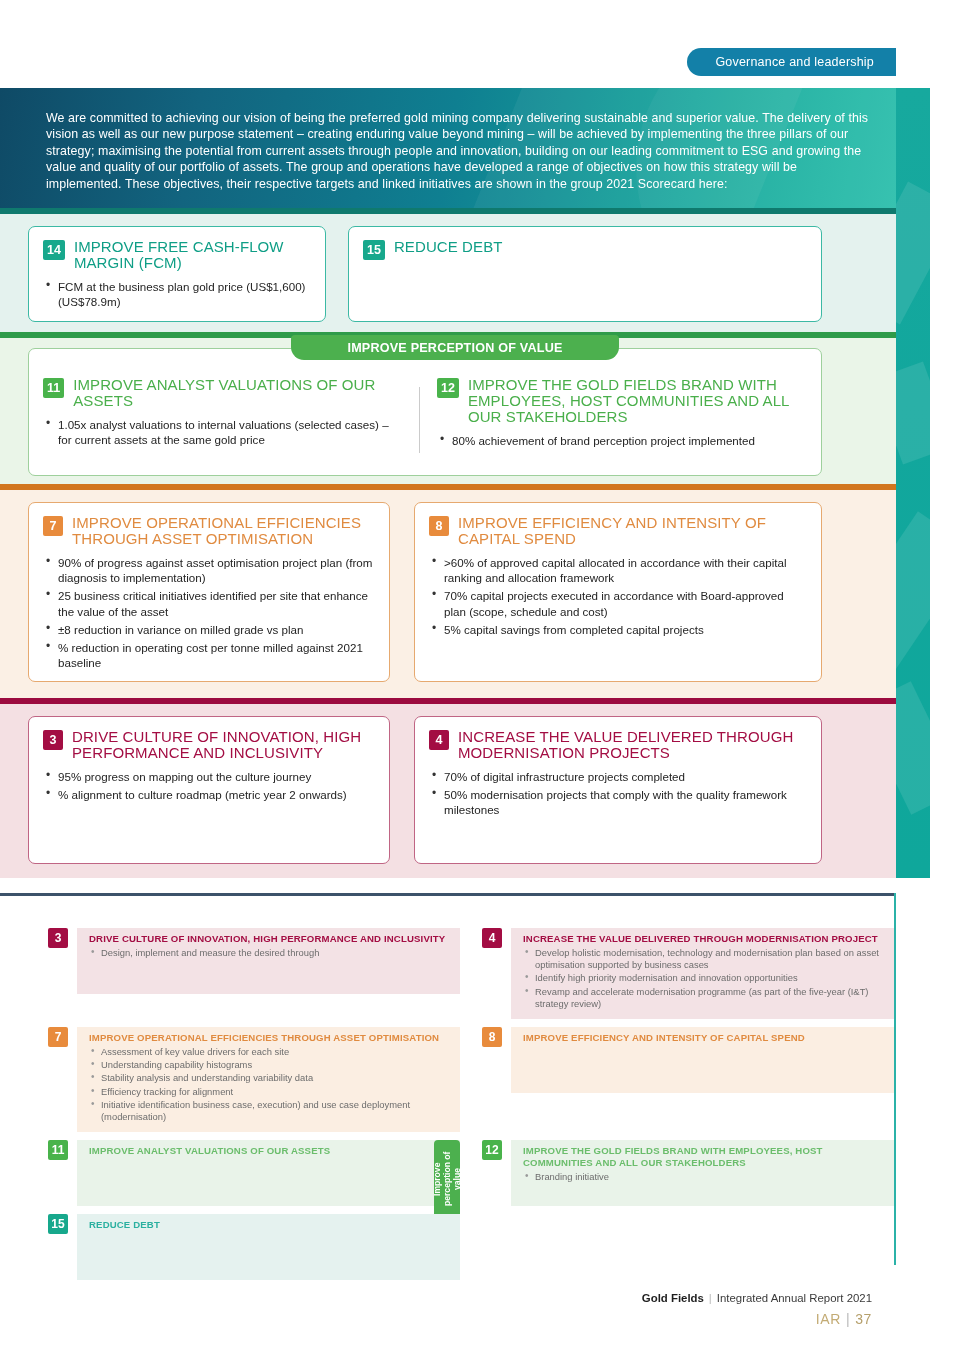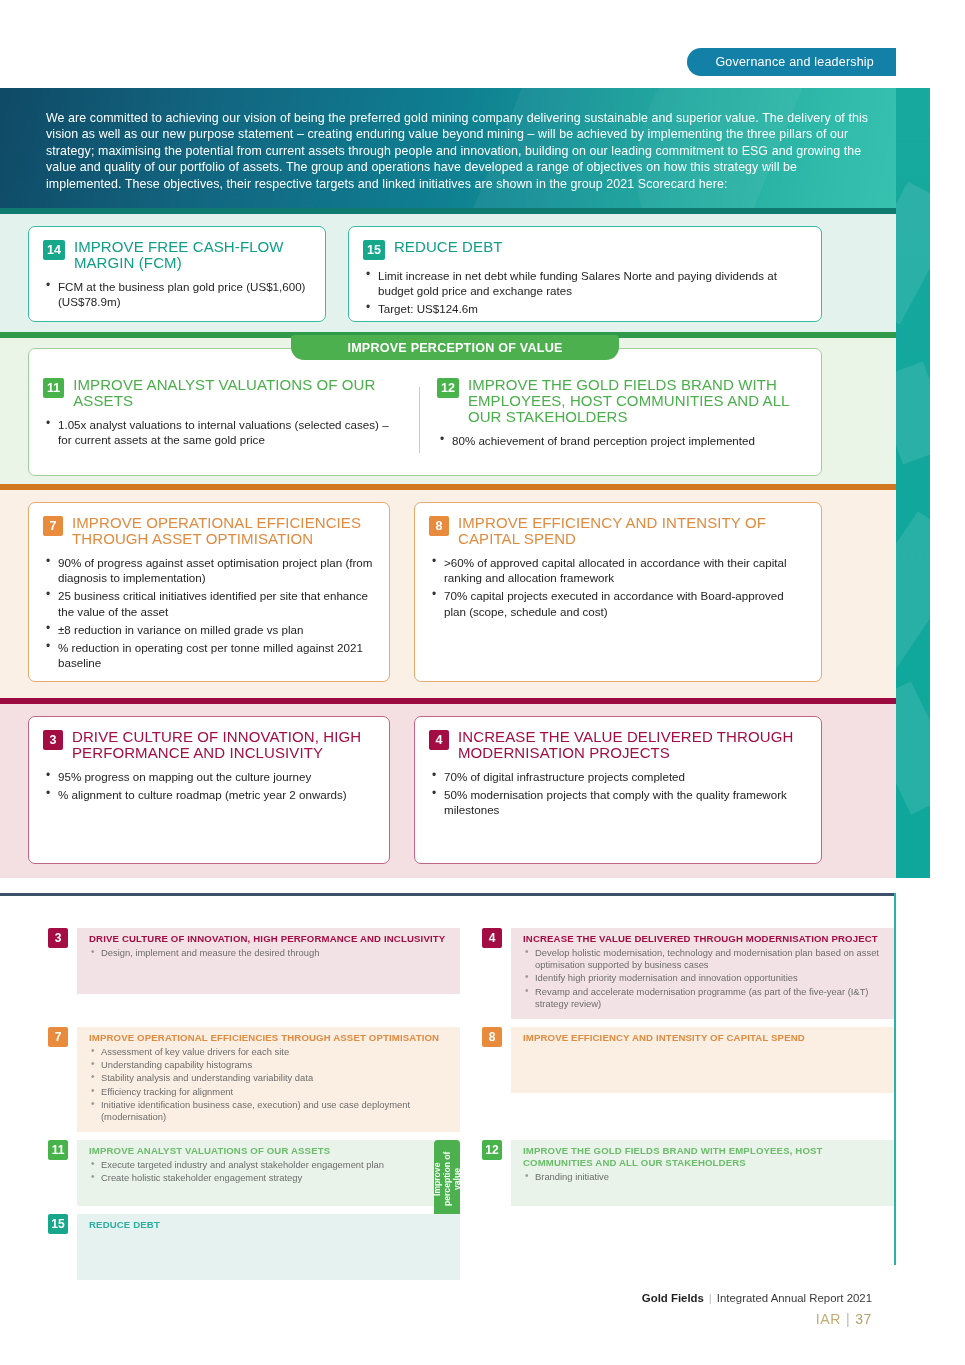--- a/index.html
+++ b/index.html
@@ -234,24 +234,20 @@
             <li>FCM at the business plan gold price (US$1,600) (US$78.9m)</li>
           </ul>
         </div>
       </div>
       <div class="card t-teal" style="left:348px; top:12px; width:474px; height:96px;">
         <div class="card-inner">
           <div class="ch">
             <div class="badge">15</div>
             <div class="ch-title">REDUCE DEBT</div>
           </div>
-          <ul class="bul">
-            <li>Limit increase in net debt while funding Salares Norte and paying dividends at budget gold price and exchange rates</li>
-            <li>Target: US$124.6m</li>
-          </ul>
         </div>
       </div>
     </div>
   </div>
 
   <div class="section sec-val">
     <div class="topbar"></div>
     <div class="body">
       <div class="card t-green" style="left:28px; top:10px; width:794px; height:128px;">
         <div class="pill">
@@ -299,20 +295,21 @@
       </div>
       <div class="card t-orange" style="left:414px; top:12px; width:408px; height:180px;">
         <div class="card-inner">
           <div class="ch">
             <div class="badge">8</div>
             <div class="ch-title">IMPROVE EFFICIENCY AND INTENSITY OF CAPITAL SPEND</div>
           </div>
           <ul class="bul">
             <li>&gt;60% of approved capital allocated in accordance with their capital ranking and allocation framework</li>
             <li>70% capital projects executed in accordance with Board-approved plan (scope, schedule and cost)</li>
+            <li>5% capital savings from completed capital projects</li>
           </ul>
         </div>
       </div>
     </div>
   </div>
 
   <div class="section sec-cult">
     <div class="topbar"></div>
     <div class="body">
       <div class="card t-maroon" style="left:28px; top:12px; width:362px; height:148px;">
@@ -390,24 +387,20 @@
           <div class="ititle">IMPROVE EFFICIENCY AND INTENSITY OF CAPITAL SPEND</div>
         </div>
       </div>
     </div>
 
     <div class="irow">
       <div class="icell i-green">
         <div class="ibadge">11</div>
         <div class="ibox">
           <div class="ititle">IMPROVE ANALYST VALUATIONS OF OUR ASSETS</div>
-          <ul class="ibul">
-            <li>Execute targeted industry and analyst stakeholder engagement plan</li>
-            <li>Create holistic stakeholder engagement strategy</li>
-          </ul>
         </div>
         <div class="vtab">
           <span>Improve perception of value</span>
         </div>
       </div>
       <div class="icell i-green">
         <div class="ibadge">12</div>
         <div class="ibox">
           <div class="ititle">IMPROVE THE GOLD FIELDS BRAND WITH EMPLOYEES, HOST COMMUNITIES AND ALL OUR STAKEHOLDERS</div>
           <ul class="ibul">

